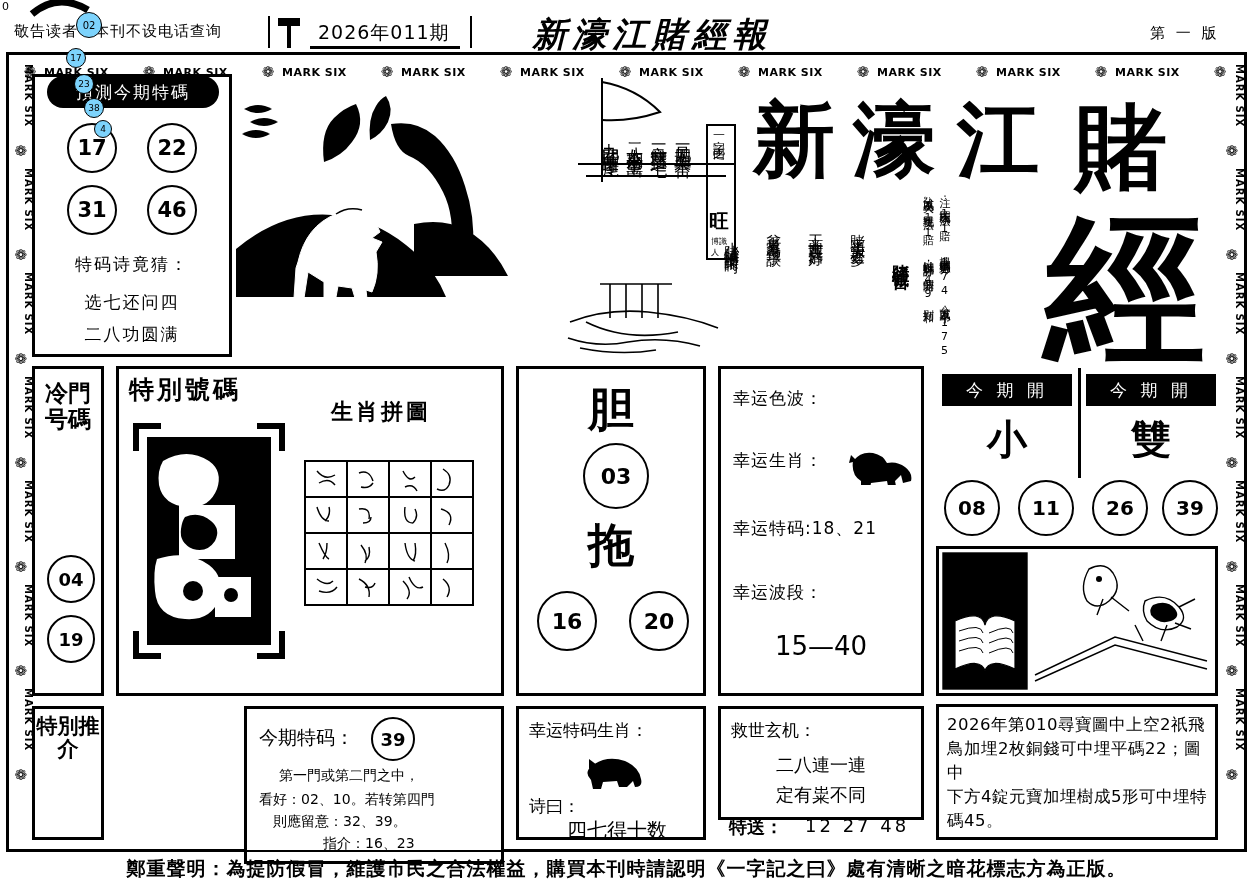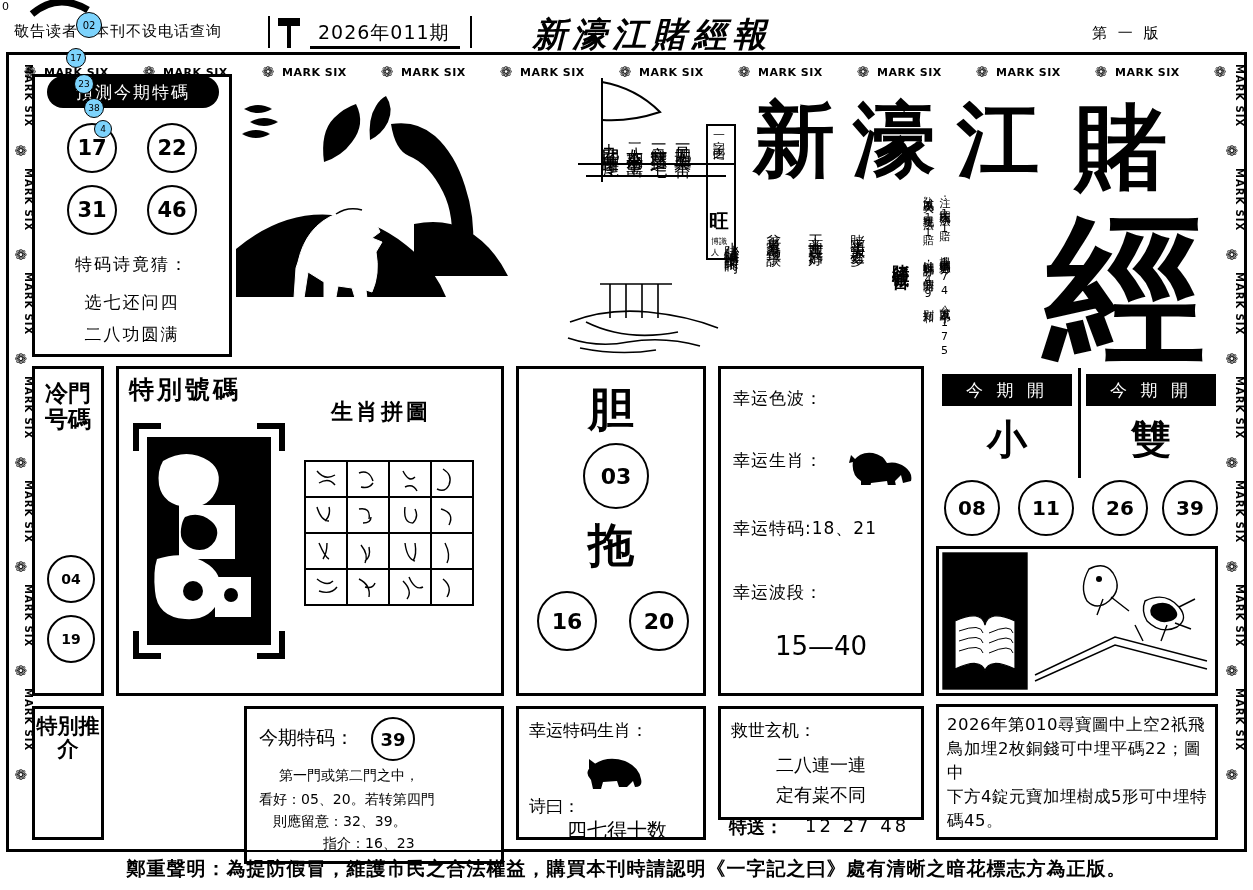--- a/index.html
+++ b/index.html
@@ -6,21 +6,21 @@
   body{font-family:"DejaVu Sans","Liberation Sans",sans-serif;}
   .page{position:relative;width:1253px;height:890px;background:#fff;color:#000;overflow:hidden;}
 
   
   .topbar{position:absolute;left:0;top:6px;width:1253px;height:44px;}
   .top-notice{position:absolute;left:14px;top:16px;font-size:15px;font-family:"DejaVu Sans",sans-serif;letter-spacing:1px;}
   .top-sep{position:absolute;top:10px;width:2px;height:32px;background:#000;}
   .issue{position:absolute;left:318px;top:14px;font-size:19px;letter-spacing:1px;}
   .issue-bar{position:absolute;left:310px;top:40px;width:150px;height:3px;background:#000;}
   .mast-top{position:absolute;left:480px;top:6px;width:345px;text-align:center;font-size:34px;font-weight:bold;font-style:italic;letter-spacing:6px;}
-  .edition{position:absolute;left:1092px;top:18px;font-size:15px;letter-spacing:3px;}
+  .edition{position:absolute;left:1150px;top:18px;font-size:15px;letter-spacing:3px;}
   .flagmark{position:absolute;left:278px;top:12px;width:22px;height:30px;}
   .flagmark:before{content:"";position:absolute;left:0;top:0;width:22px;height:8px;background:#000;}
   .flagmark:after{content:"";position:absolute;left:9px;top:8px;width:4px;height:22px;background:#000;}
   .corner-dot{position:absolute;left:2px;top:0px;font-size:11px;}
 
   
   .frame{position:absolute;left:6px;top:52px;width:1241px;height:800px;border:3px solid #000;box-sizing:border-box;}
 
   
   .rail-top{position:absolute;left:24px;top:58px;width:1205px;height:28px;display:flex;justify-content:space-between;align-items:center;}
@@ -50,21 +50,21 @@
   .poemcol{position:absolute;left:560px;top:74px;width:180px;height:283px;}
   .vtext{writing-mode:vertical-rl;text-orientation:upright;font-size:17px;letter-spacing:3px;line-height:1.25;}
 
   
   .masthead{position:absolute;left:745px;top:72px;width:470px;height:285px;}
   .mast-char{position:absolute;font-weight:bold;font-family:"DejaVu Serif","Liberation Serif",serif;}
 
   
   .cold{left:32px;top:366px;width:72px;height:330px;}
   .cold-label{position:absolute;left:0;top:12px;width:100%;text-align:center;font-size:23px;line-height:1.12;font-weight:bold;}
-  .cnum{position:absolute;left:12px;width:44px;height:44px;font-size:14px;}
+  .cnum{position:absolute;left:12px;width:44px;height:44px;font-size:18px;}
 
   
   .special{left:116px;top:366px;width:388px;height:330px;}
   .sp-title{position:absolute;left:10px;top:4px;font-size:25px;letter-spacing:3px;font-weight:bold;}
   .sp-title2{position:absolute;left:212px;top:28px;font-size:22px;letter-spacing:3px;font-weight:bold;}
 
   
   .dan{left:516px;top:366px;width:190px;height:330px;}
   .dan-char{position:absolute;left:0;width:100%;text-align:center;font-size:46px;font-weight:bold;}
   .dan-c{position:absolute;width:56px;height:56px;font-size:22px;}
@@ -418,21 +418,21 @@
     <div class="bead" style="left:30px;top:48px;width:18px;height:18px;font-size:9px;">17</div>
     <div class="bead" style="left:38px;top:74px;width:18px;height:18px;font-size:9px;">23</div>
     <div class="bead" style="left:48px;top:98px;width:18px;height:18px;font-size:9px;">38</div>
     <div class="bead" style="left:58px;top:120px;width:16px;height:16px;font-size:9px;">4</div>
   </div>
 
   <div class="box tema">
     <div style="position:absolute;left:12px;top:16px;font-size:19px;">今期特码：</div>
     <div class="circle" style="position:absolute;left:124px;top:8px;width:40px;height:40px;font-size:18px;">39</div>
     <div style="position:absolute;left:32px;top:58px;font-size:14px;">第一門或第二門之中，</div>
-    <div style="position:absolute;left:12px;top:82px;font-size:14px;">看好：05、20。若转第四門</div>
+    <div style="position:absolute;left:12px;top:82px;font-size:14px;">看好：02、10。若转第四門</div>
     <div style="position:absolute;left:26px;top:104px;font-size:14px;">則應留意：32、39。</div>
     <div style="position:absolute;left:76px;top:126px;font-size:14px;">指介：16、23</div>
   </div>
 
   <div class="box lucky2">
     <div style="position:absolute;left:10px;top:10px;font-size:17px;">幸运特码生肖：</div>
     <svg width="70" height="38" viewBox="0 0 70 38" style="position:absolute;left:60px;top:44px;">
       <g fill="#000">
         <path d="M14 12 q14 -10 32 -4 q14 6 16 18 q2 8 -6 8 l-2 -6 l-6 6 l-8 0 l-2 -6 l-14 1 l-2 7 l-8 0 l-2 -9 q-8 -8 2 -15z"></path>
         <path d="M10 6 l8 6 l-8 4z"></path>

